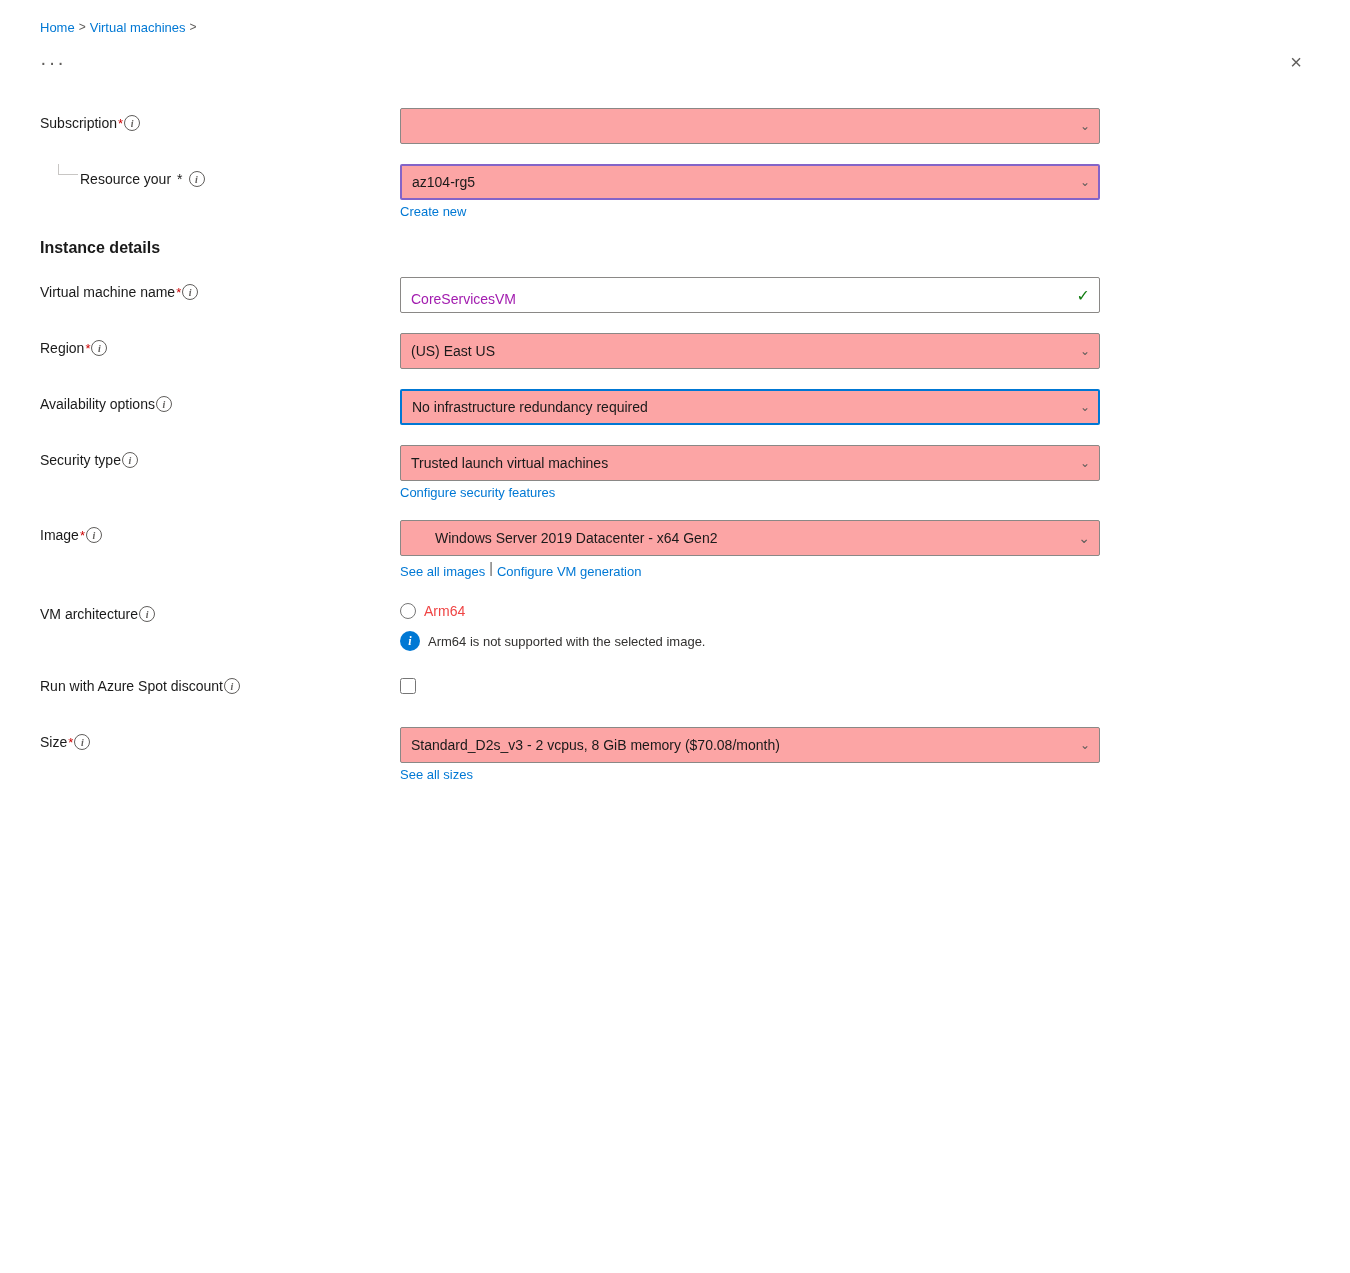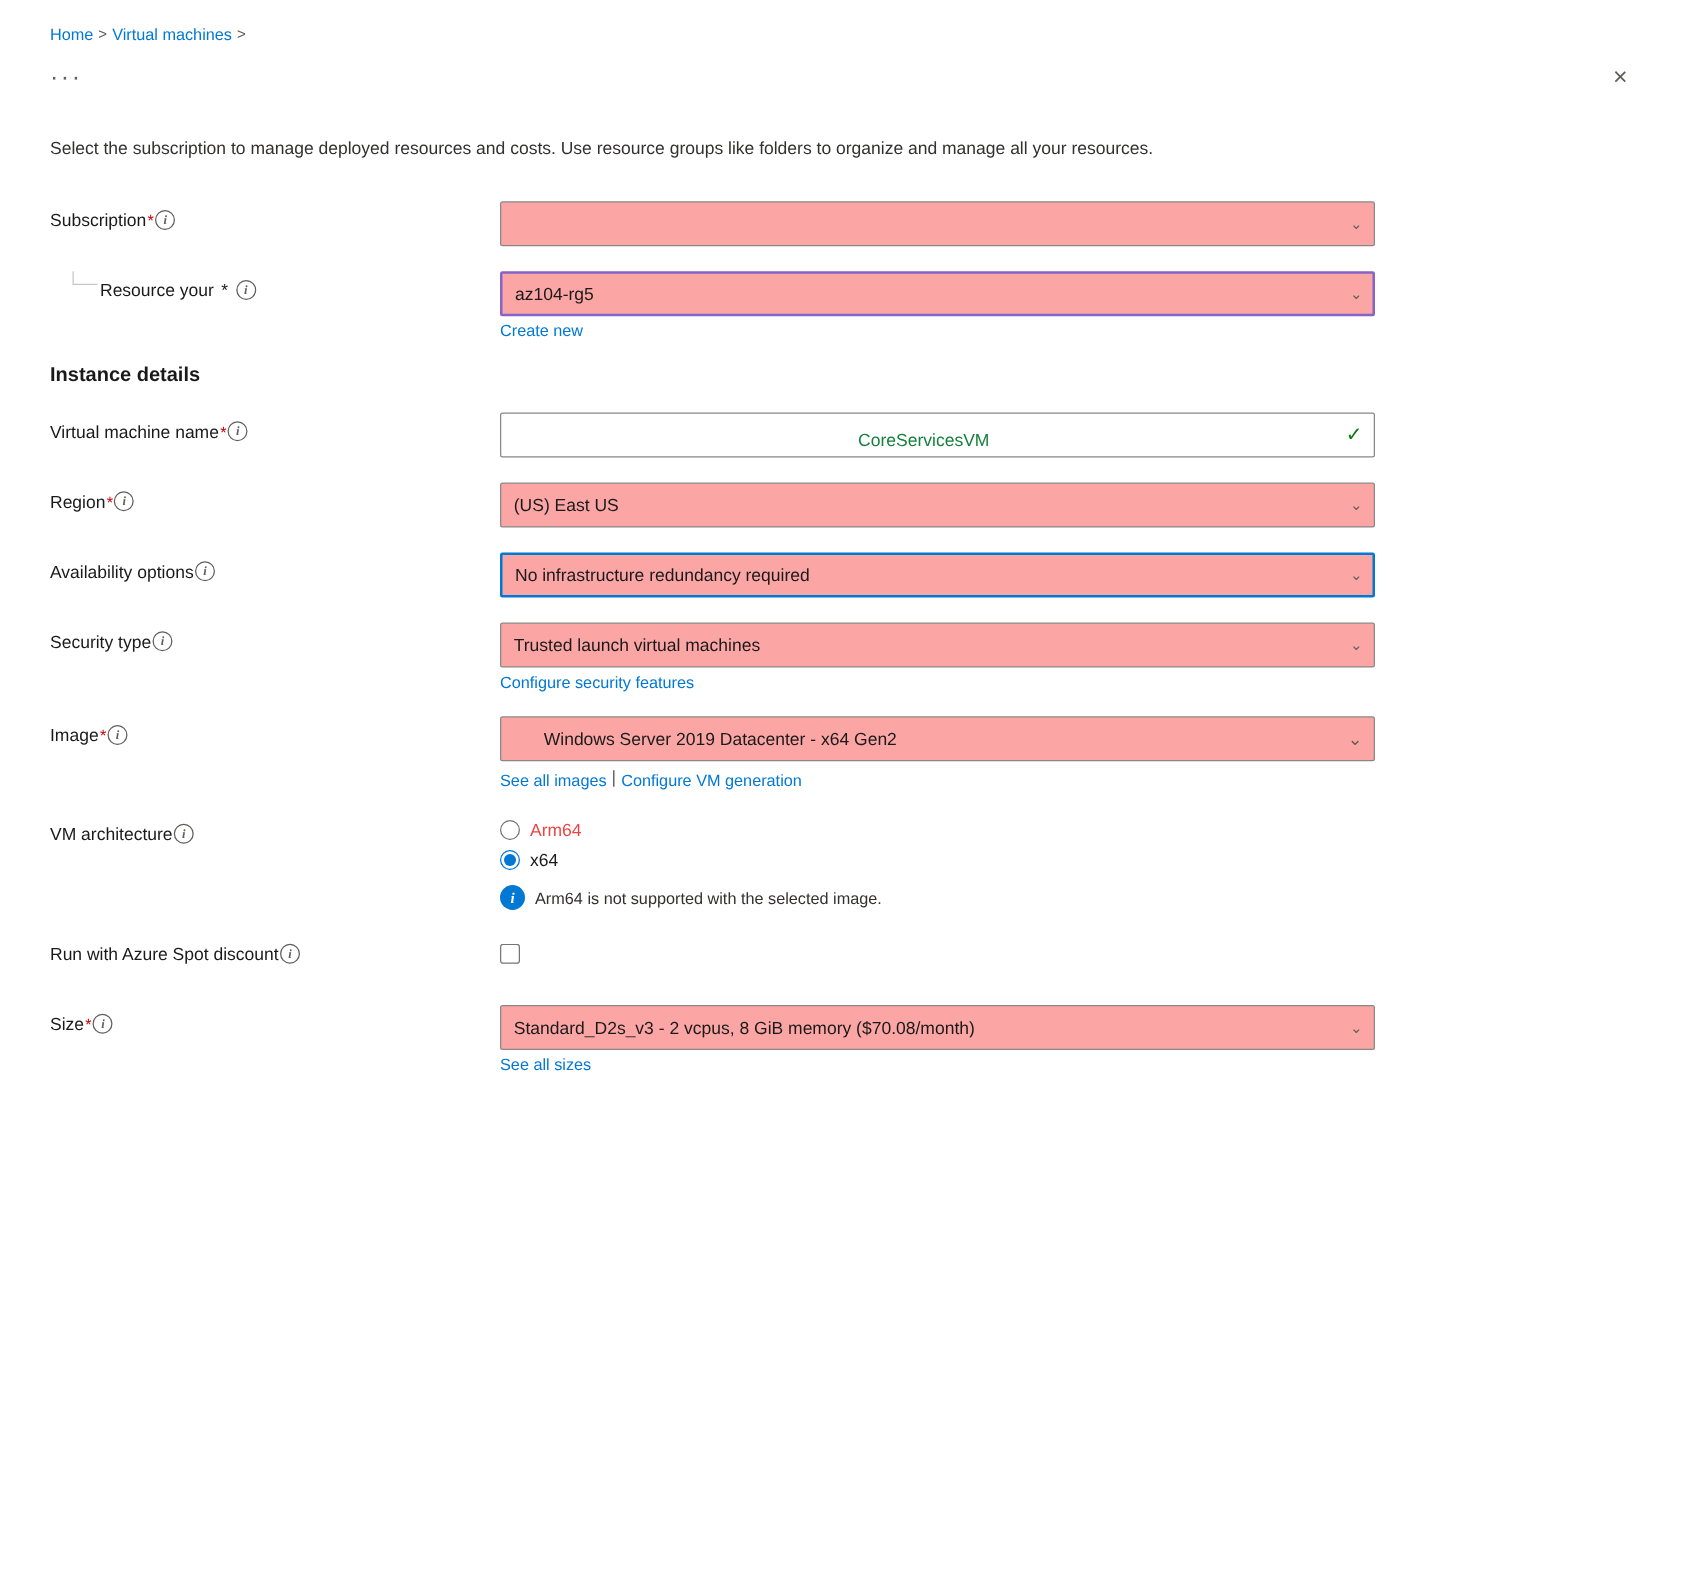--- a/index.html
+++ b/index.html
@@ -142,24 +142,23 @@
     }
     .resource-group-select {
       border: 2px solid #8464c8 !important;
     }
     .vm-name-input {
       width: 100%;
       padding: 13px 32px 6px 10px;
       border: 1px solid #8a8886;
       border-radius: 2px;
       font-size: 14px;
-      color: #15803d;
+      color: #a21caf;
       background: #fff;
       height: 36px;
-      text-align: center;
     }
     .vm-name-wrapper {
       position: relative;
       width: 100%;
     }
     .vm-name-wrapper .checkmark {
       position: absolute;
       right: 10px;
       top: 50%;
       transform: translateY(-50%);
@@ -304,21 +303,20 @@
     <span class="sep">&gt;</span>
   </div>
 
   <div class="page-header">
     <div class="page-title-row">
       <span class="ellipsis-btn">···</span>
     </div>
     <button class="close-btn">×</button>
   </div>
 
-  <p class="description">Select the subscription to manage deployed resources and costs. Use resource groups like folders to organize and manage all your resources.</p>
 
   <div class="form-row">
     <div class="label-col">
       <span>Subscription</span>
       <span class="required">*</span>
       <span class="info-icon">i</span>
     </div>
     <div class="input-col">
       <div class="select-wrapper">
         <select class="form-select">
@@ -450,24 +448,20 @@
     <div class="label-col">
       <span>VM architecture</span>
       <span class="info-icon">i</span>
     </div>
     <div class="input-col">
       <div class="radio-group">
         <div class="radio-item">
           <input type="radio" name="vm-arch" id="arm64" style="">
           <label for="arm64" class="radio-label disabled">Arm64</label>
         </div>
-        <div class="radio-item">
-          <input type="radio" name="vm-arch" id="x64" checked="" style="">
-          <label for="x64" class="radio-label">x64</label>
-        </div>
       </div>
       <div class="info-box">
         <span class="info-circle-icon">i</span>
         <span>Arm64 is not supported with the selected image.</span>
       </div>
     </div>
   </div>
 
   <div class="form-row">
     <div class="label-col">

